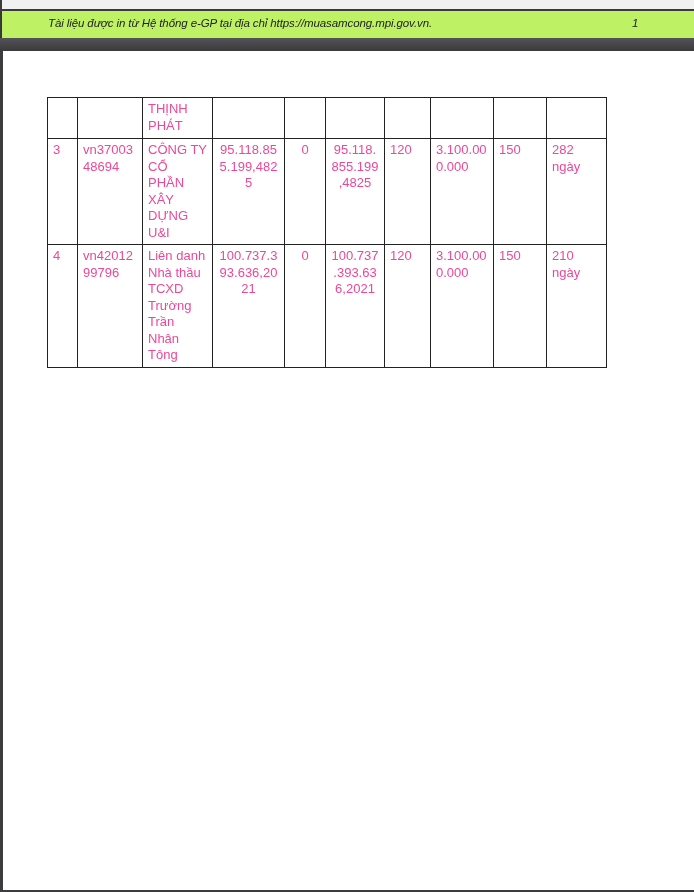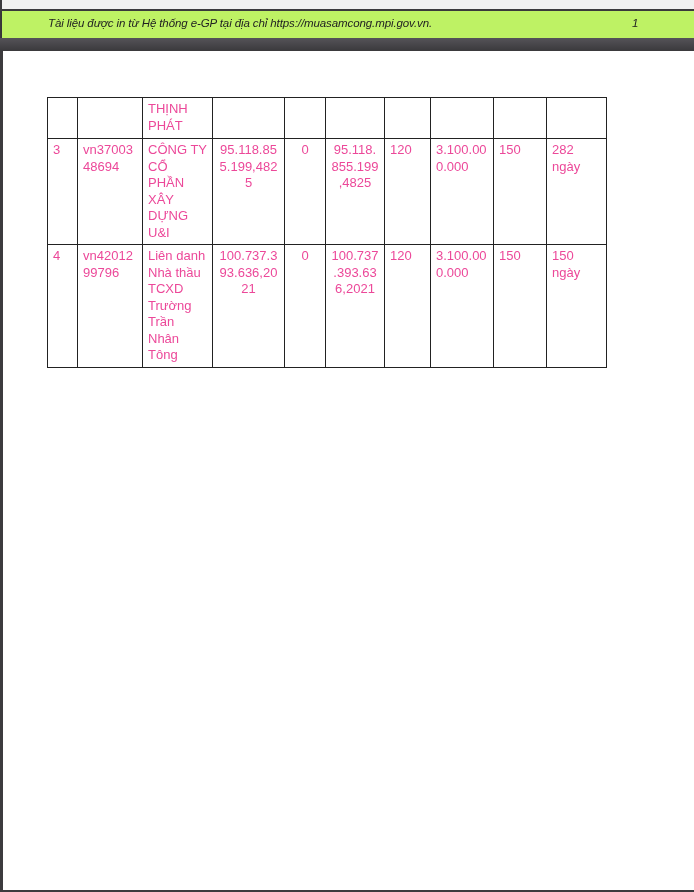--- a/index.html
+++ b/index.html
@@ -156,18 +156,18 @@
       <tr class="row-4">
         <td>4</td>
         <td>vn4201299796</td>
         <td>Liên danh Nhà thầu TCXD Trường Trần Nhân Tông</td>
         <td class="num-right">100.737.393.636,2021</td>
         <td class="num-center">0</td>
         <td class="num-right">100.737.393.636,2021</td>
         <td>120</td>
         <td>3.100.000.000</td>
         <td>150</td>
-        <td>150 ngày</td>
+        <td>210 ngày</td>
       </tr>
     </tbody>
       </table>
   </div>
 </div>
 
 </body></html>

